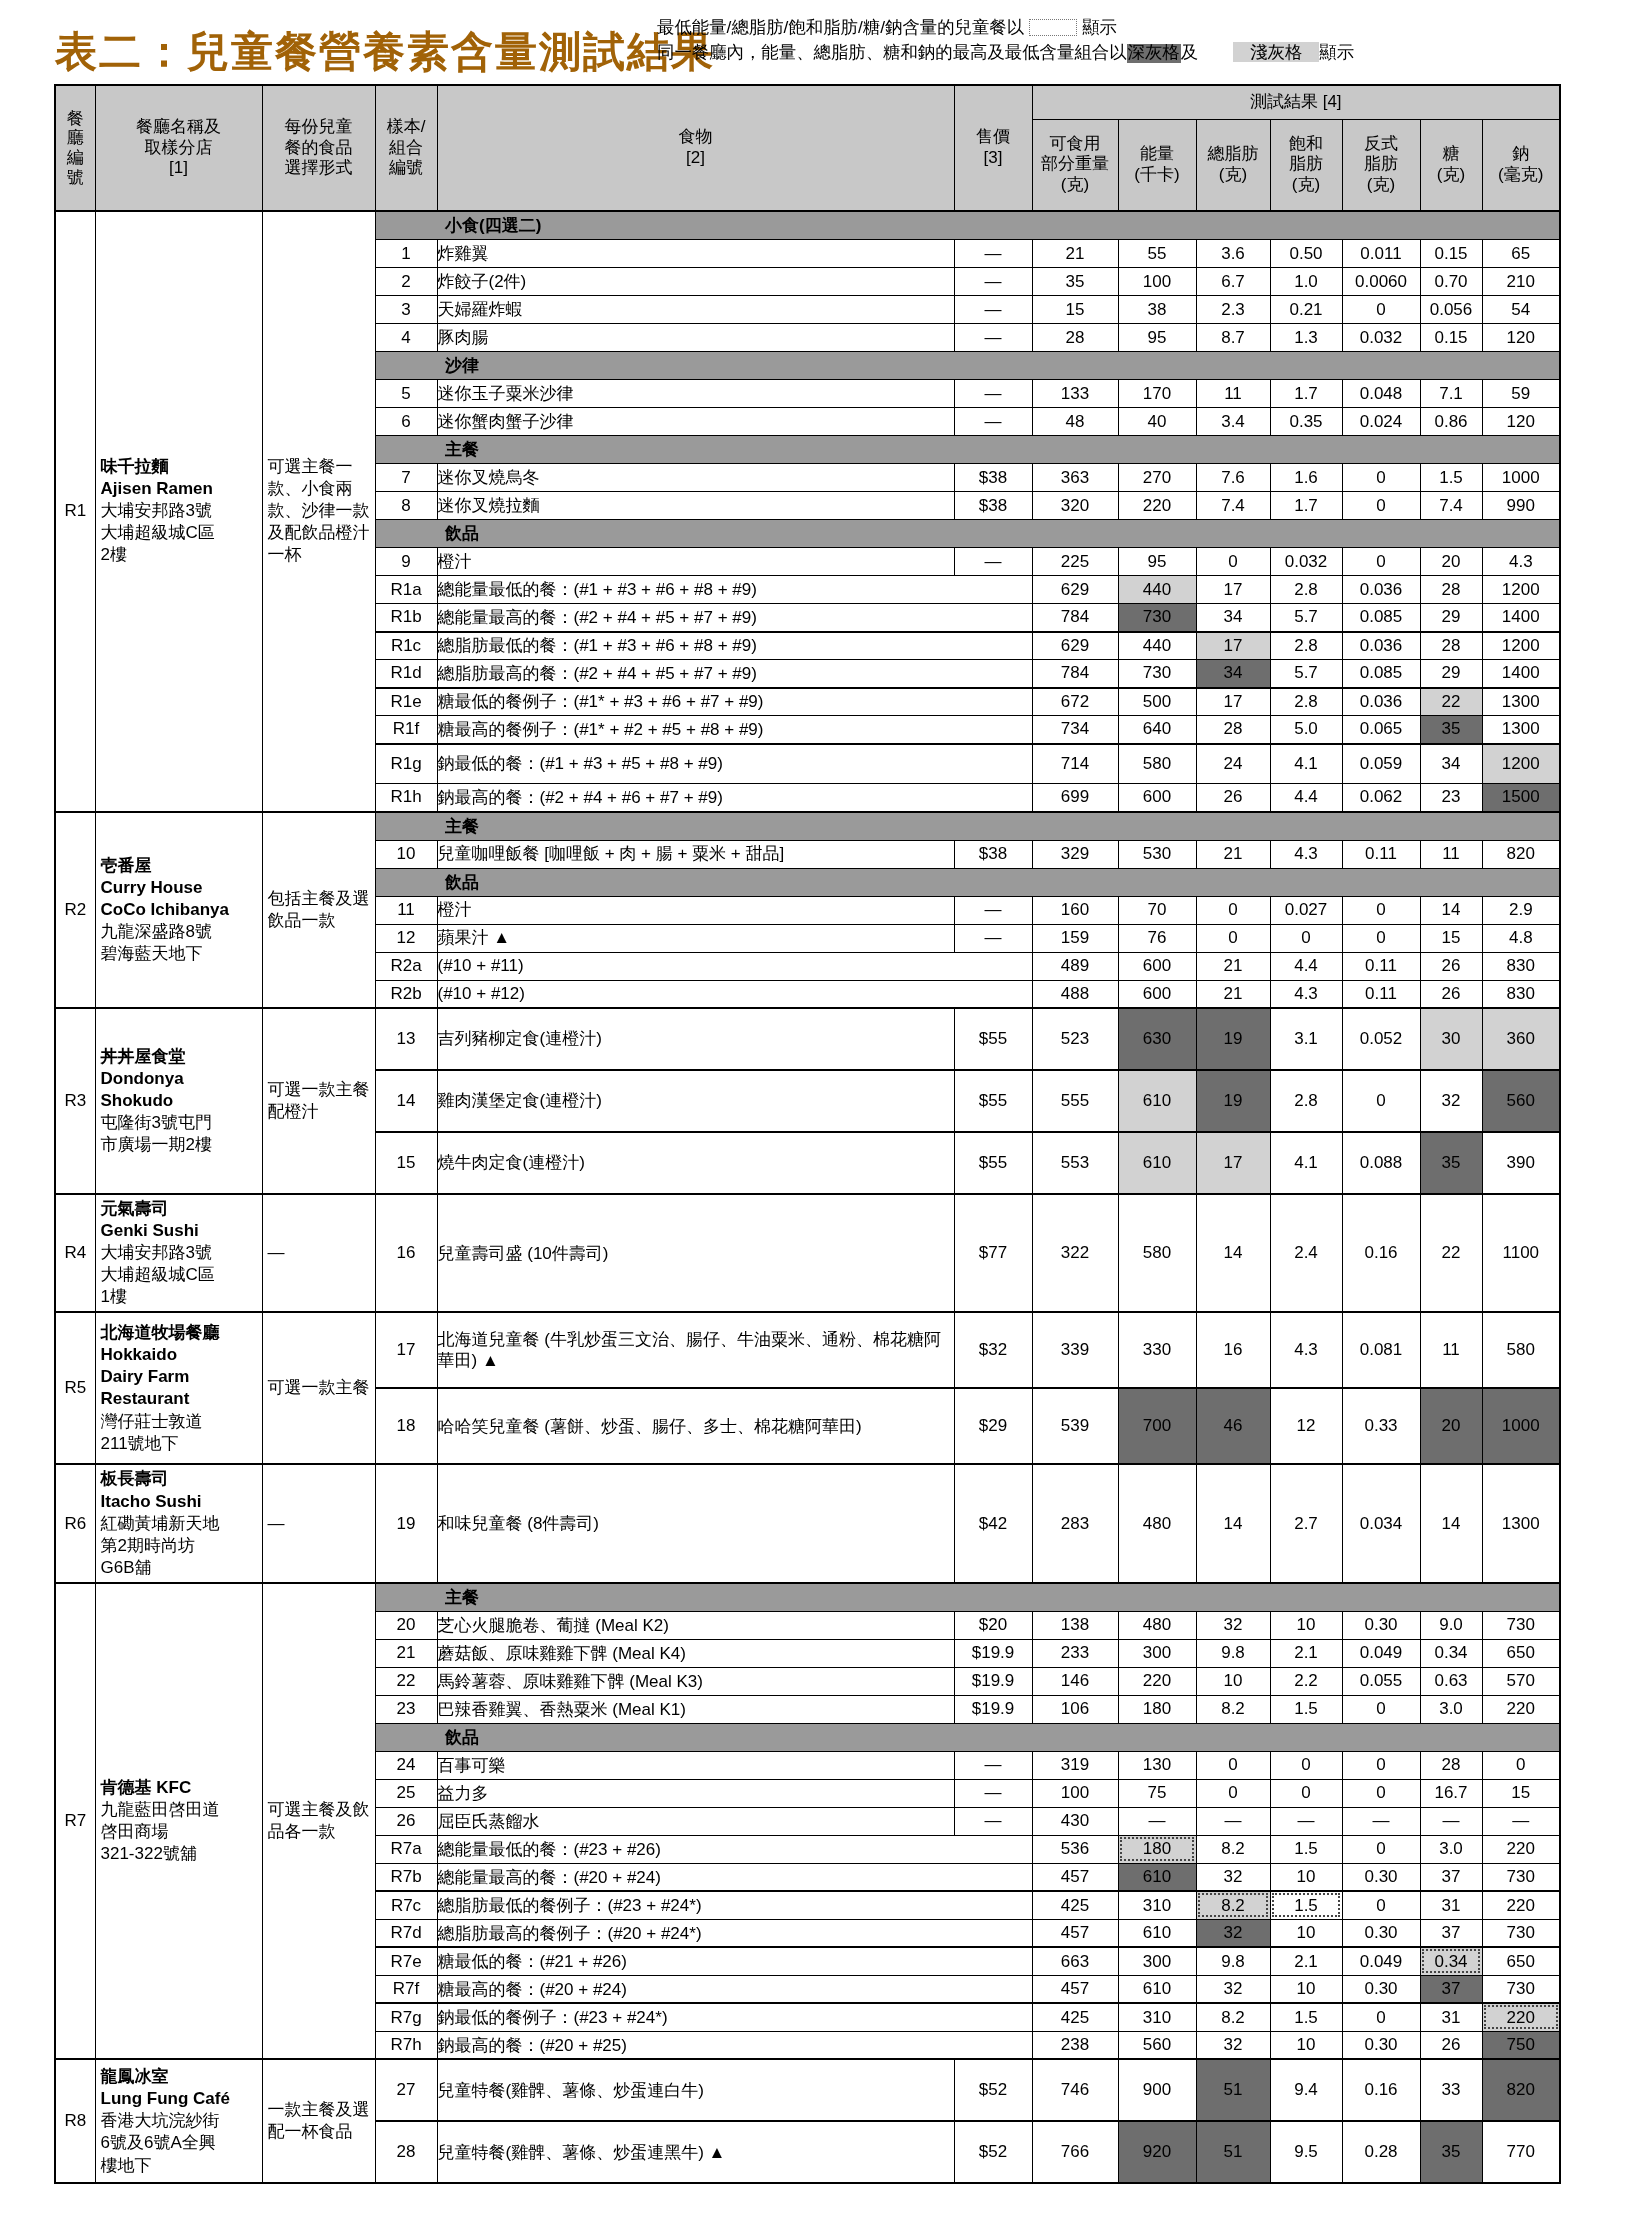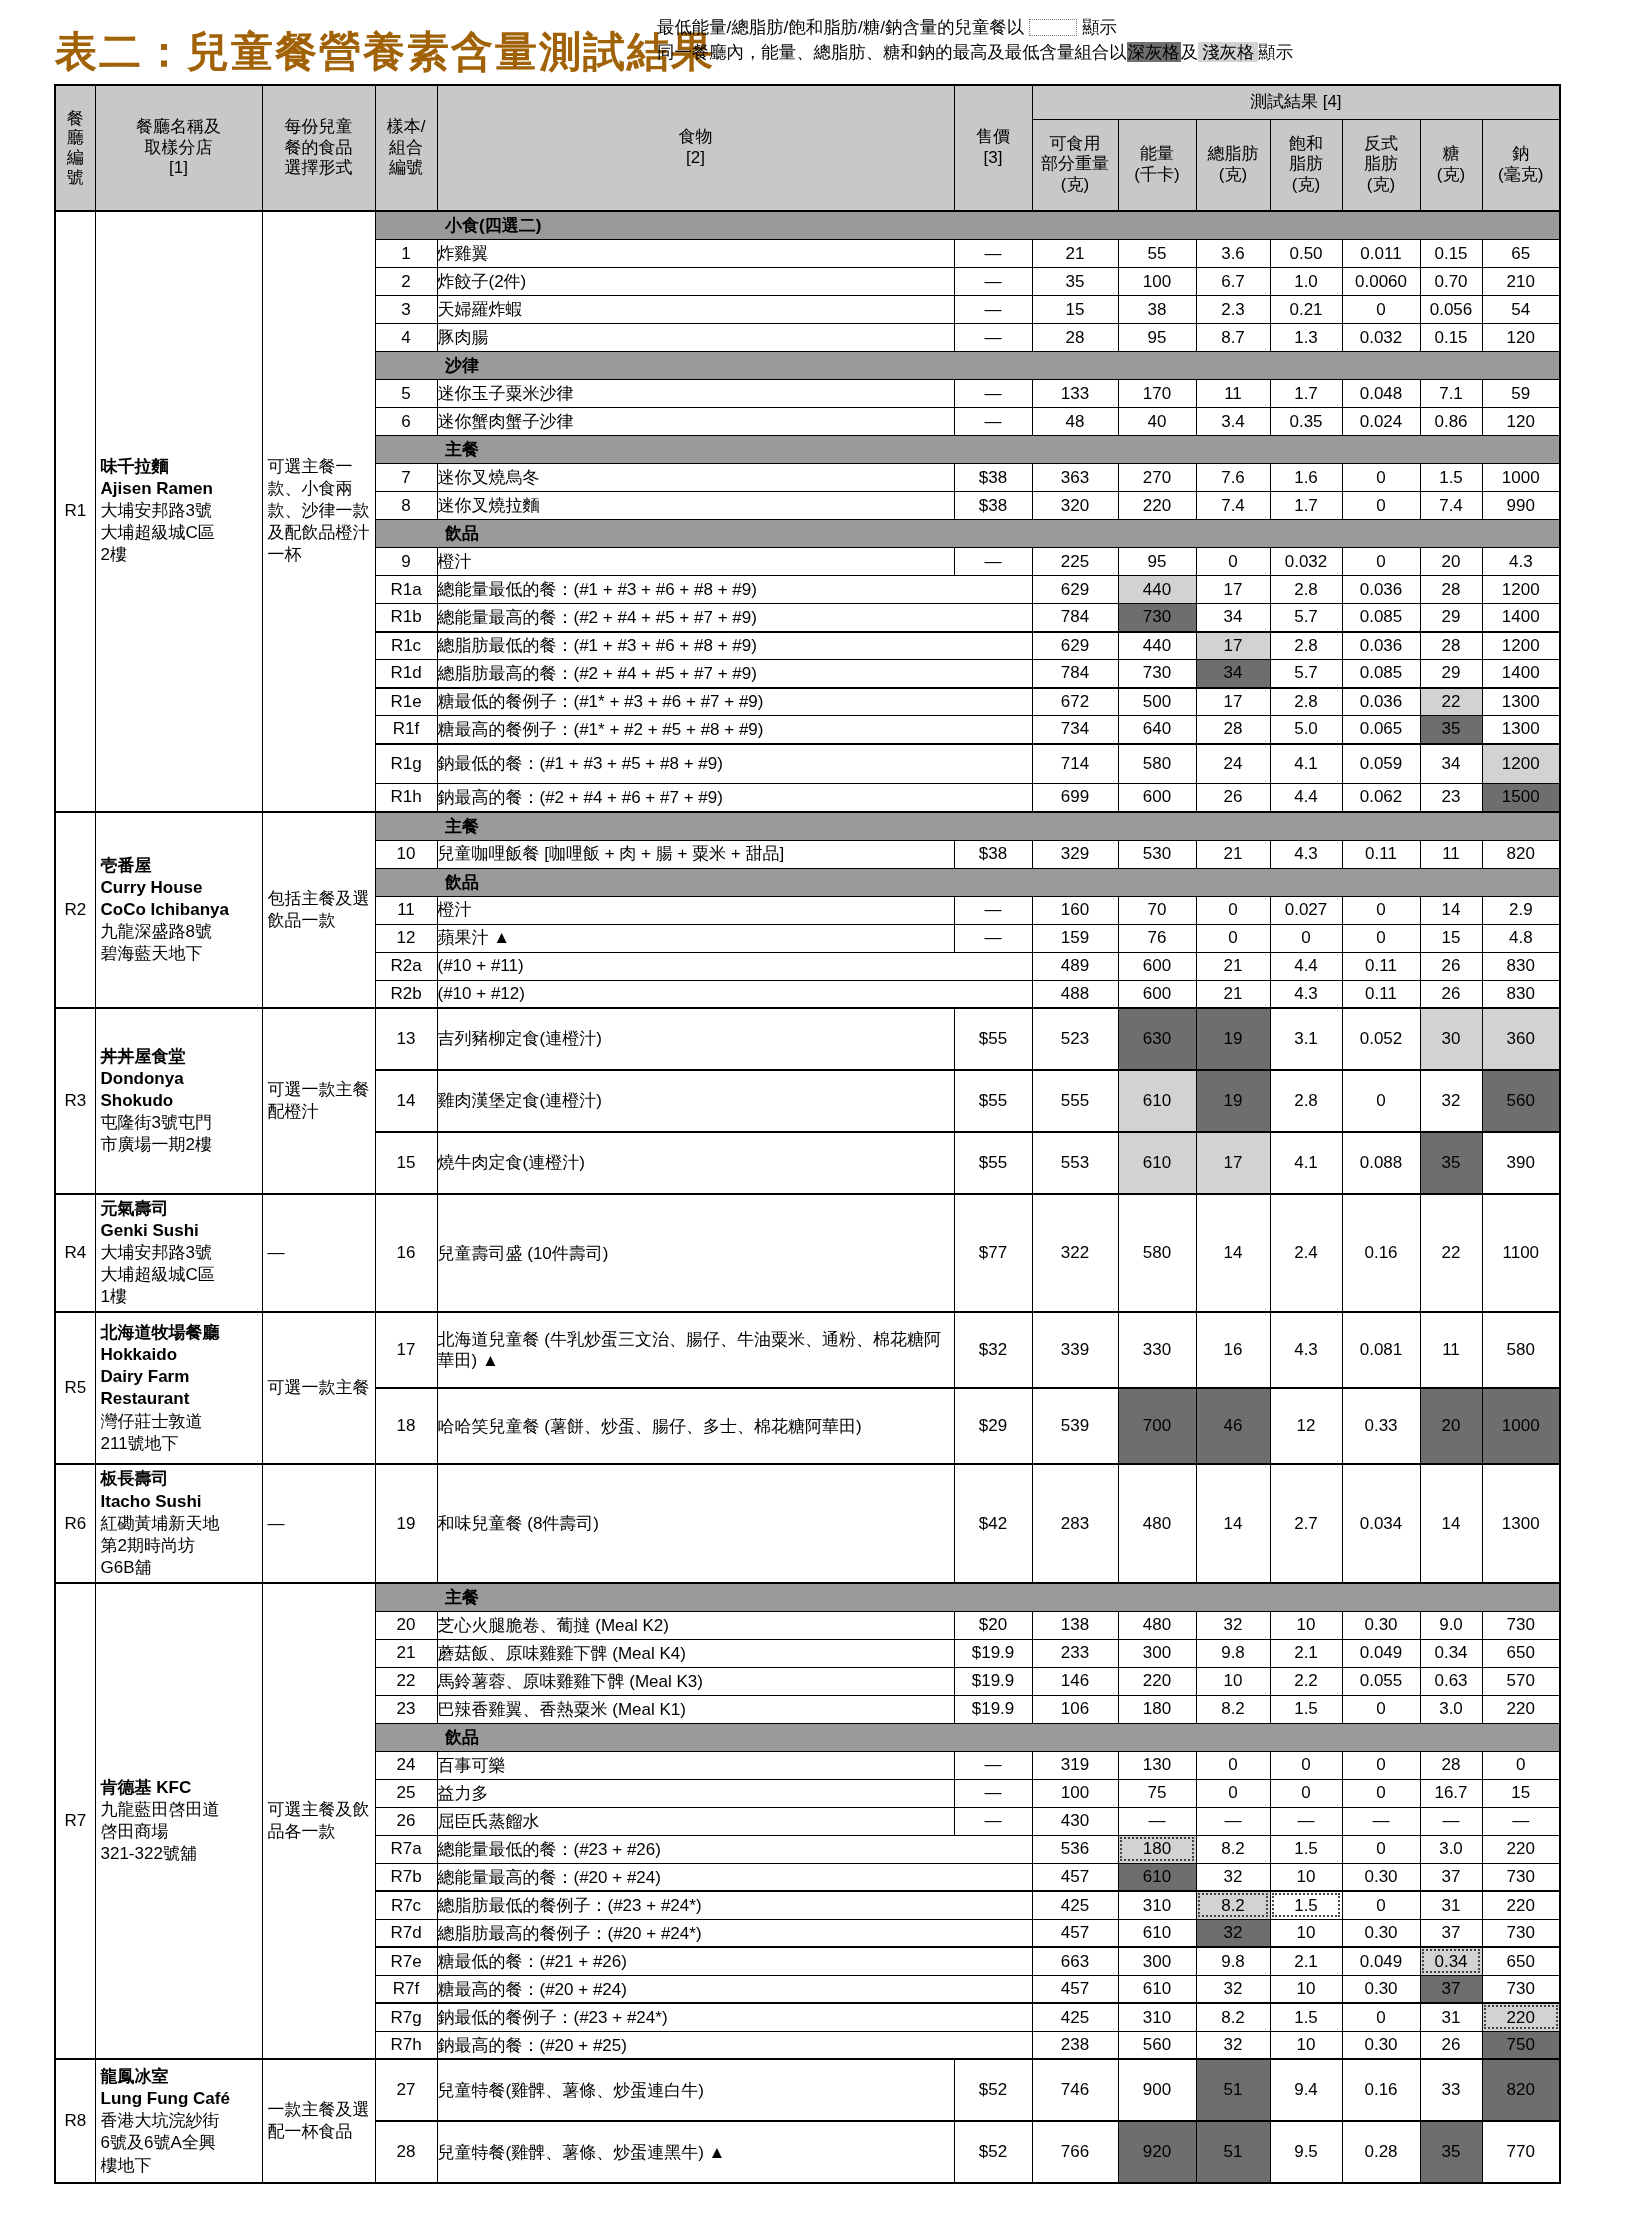--- a/index.html
+++ b/index.html
@@ -6,22 +6,22 @@
   body{width:1646px;height:2233px;position:relative;overflow:hidden;
        font-family:"Liberation Sans","DejaVu Sans",sans-serif;color:#000;}
   .page-title{position:absolute;left:55px;top:24px;font-size:42px;font-weight:bold;
        color:#a16207;letter-spacing:2px;white-space:nowrap;}
   .legend{position:absolute;left:657px;top:16px;font-size:17.4px;line-height:1.32;}
   .legend-row{white-space:nowrap;margin-bottom:2px;}
   .box-solid{display:inline-block;width:52px;height:17px;border:3.5px solid #000;
        vertical-align:-3px;margin:0 5px;background:#fff;}
   .box-dotted{display:inline-block;width:46px;height:15px;border:1.5px dotted #777;
        vertical-align:-3px;margin:0 5px;background:#fff;}
-  .sw-dark{background:#6e6e6e;padding:0 1px;}
-  .sw-light{background:#d2d2d2;padding:0 4px;}
+  .sw-dark{background:#6e6e6e;padding:0 1px;font-family:Liberation Mono, monospace;}
+  .sw-light{background:#d2d2d2;padding:0 17px;margin-left:35px;}
   .tbl-wrap{position:absolute;left:54px;top:84px;}
   table{border-collapse:collapse;table-layout:fixed;width:1504px;border:2.5px solid #000;}
   td,th{border:1px solid #000;font-size:17px;font-weight:normal;vertical-align:middle;
        padding:2px 4px;text-align:center;overflow:hidden;}
   thead td{background:#c8c8c8;white-space:pre-line;line-height:1.22;}
   .hdr1{height:34px;}
   .hdr2{height:92px;}
   .vhead{line-height:1.15;}
   td.name-cell,td.sel-cell{text-align:left;vertical-align:middle;padding:3px 5px;
        white-space:pre-line;line-height:1.3;}

